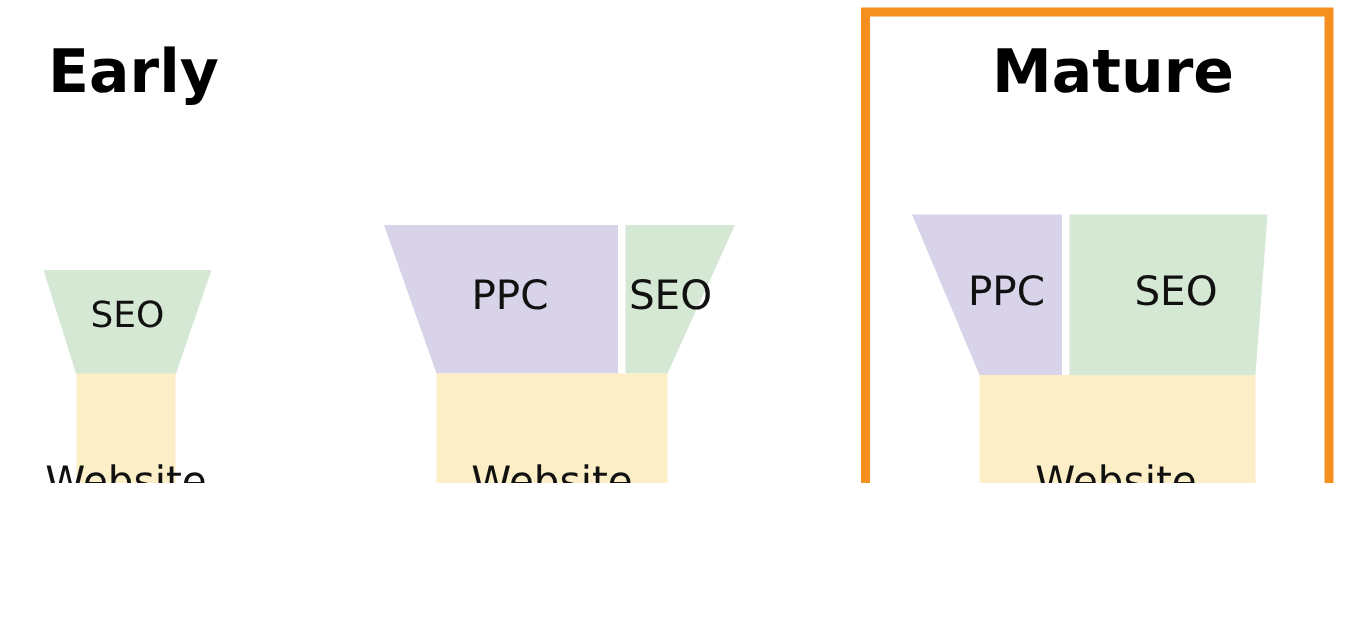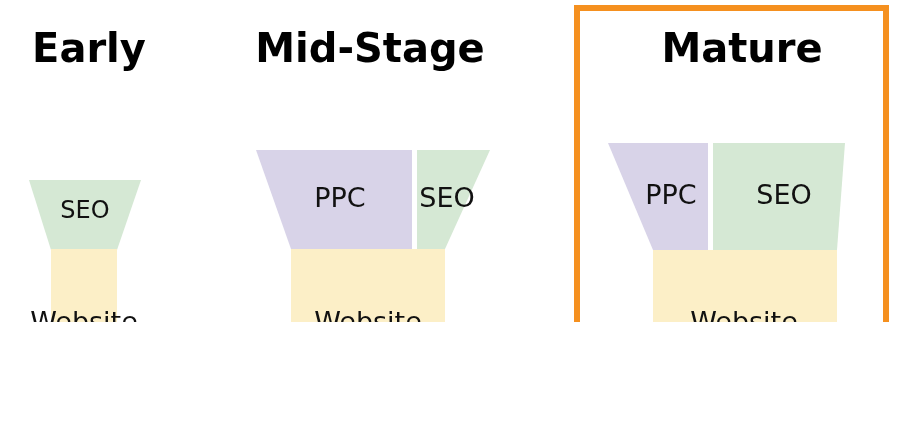--- a/index.html
+++ b/index.html
@@ -79,21 +79,20 @@
     <div class="highlight-frame" style="left: 574px; top: 5px; width: 315px; height: 414px; border-width: 6px; border-color: rgb(245, 144, 31);"></div>
     <div class="col-title" style="left: -111px; top: 28px; width: 400px; font-size: 40px; color: rgb(0, 0, 0);">Early</div>
     <div class="shape" style="left: 29px; top: 180px; width: 112px; height: 70px;">
       <svg viewBox="0 0 112 70" preserveAspectRatio="none">
         <polygon points="0,0 112,0 88,70 22,70" fill="#d5e8d4"></polygon>
       </svg>
     </div>
     <div class="shape-label" style="position: absolute; left: -65px; top: 198px; width: 300px; font-size: 24px; color: rgb(17, 17, 17);">SEO</div>
     <div class="base-block" style="left: 51px; top: 249px; width: 66px; height: 143px; background: rgb(252, 239, 199);"></div>
     <div class="base-label" style="position: absolute; left: -66px; transform: none; top: 308px; width: 300px; font-size: 27px; color: rgb(17, 17, 17);">Website</div>
-    <div class="col-title" style="left: 170px; top: 28px; width: 400px; font-size: 40px; color: rgb(0, 0, 0);">Mid-Stage</div>
     <div class="shape" style="left: 256px; top: 150px; width: 156px; height: 99px;">
       <svg viewBox="0 0 156 99" preserveAspectRatio="none">
         <polygon points="0,0 156,0 156,99 35,99" fill="#d8d3e8"></polygon>
       </svg>
     </div>
     <div class="shape-label" style="position: absolute; left: 190px; top: 184px; width: 300px; font-size: 27px; color: rgb(17, 17, 17);">PPC</div>
     <div class="shape" style="left: 417px; top: 150px; width: 73px; height: 99px;">
       <svg viewBox="0 0 73 99" preserveAspectRatio="none">
         <polygon points="0,0 73,0 28,99 0,99" fill="#d5e8d4"></polygon>
       </svg>

